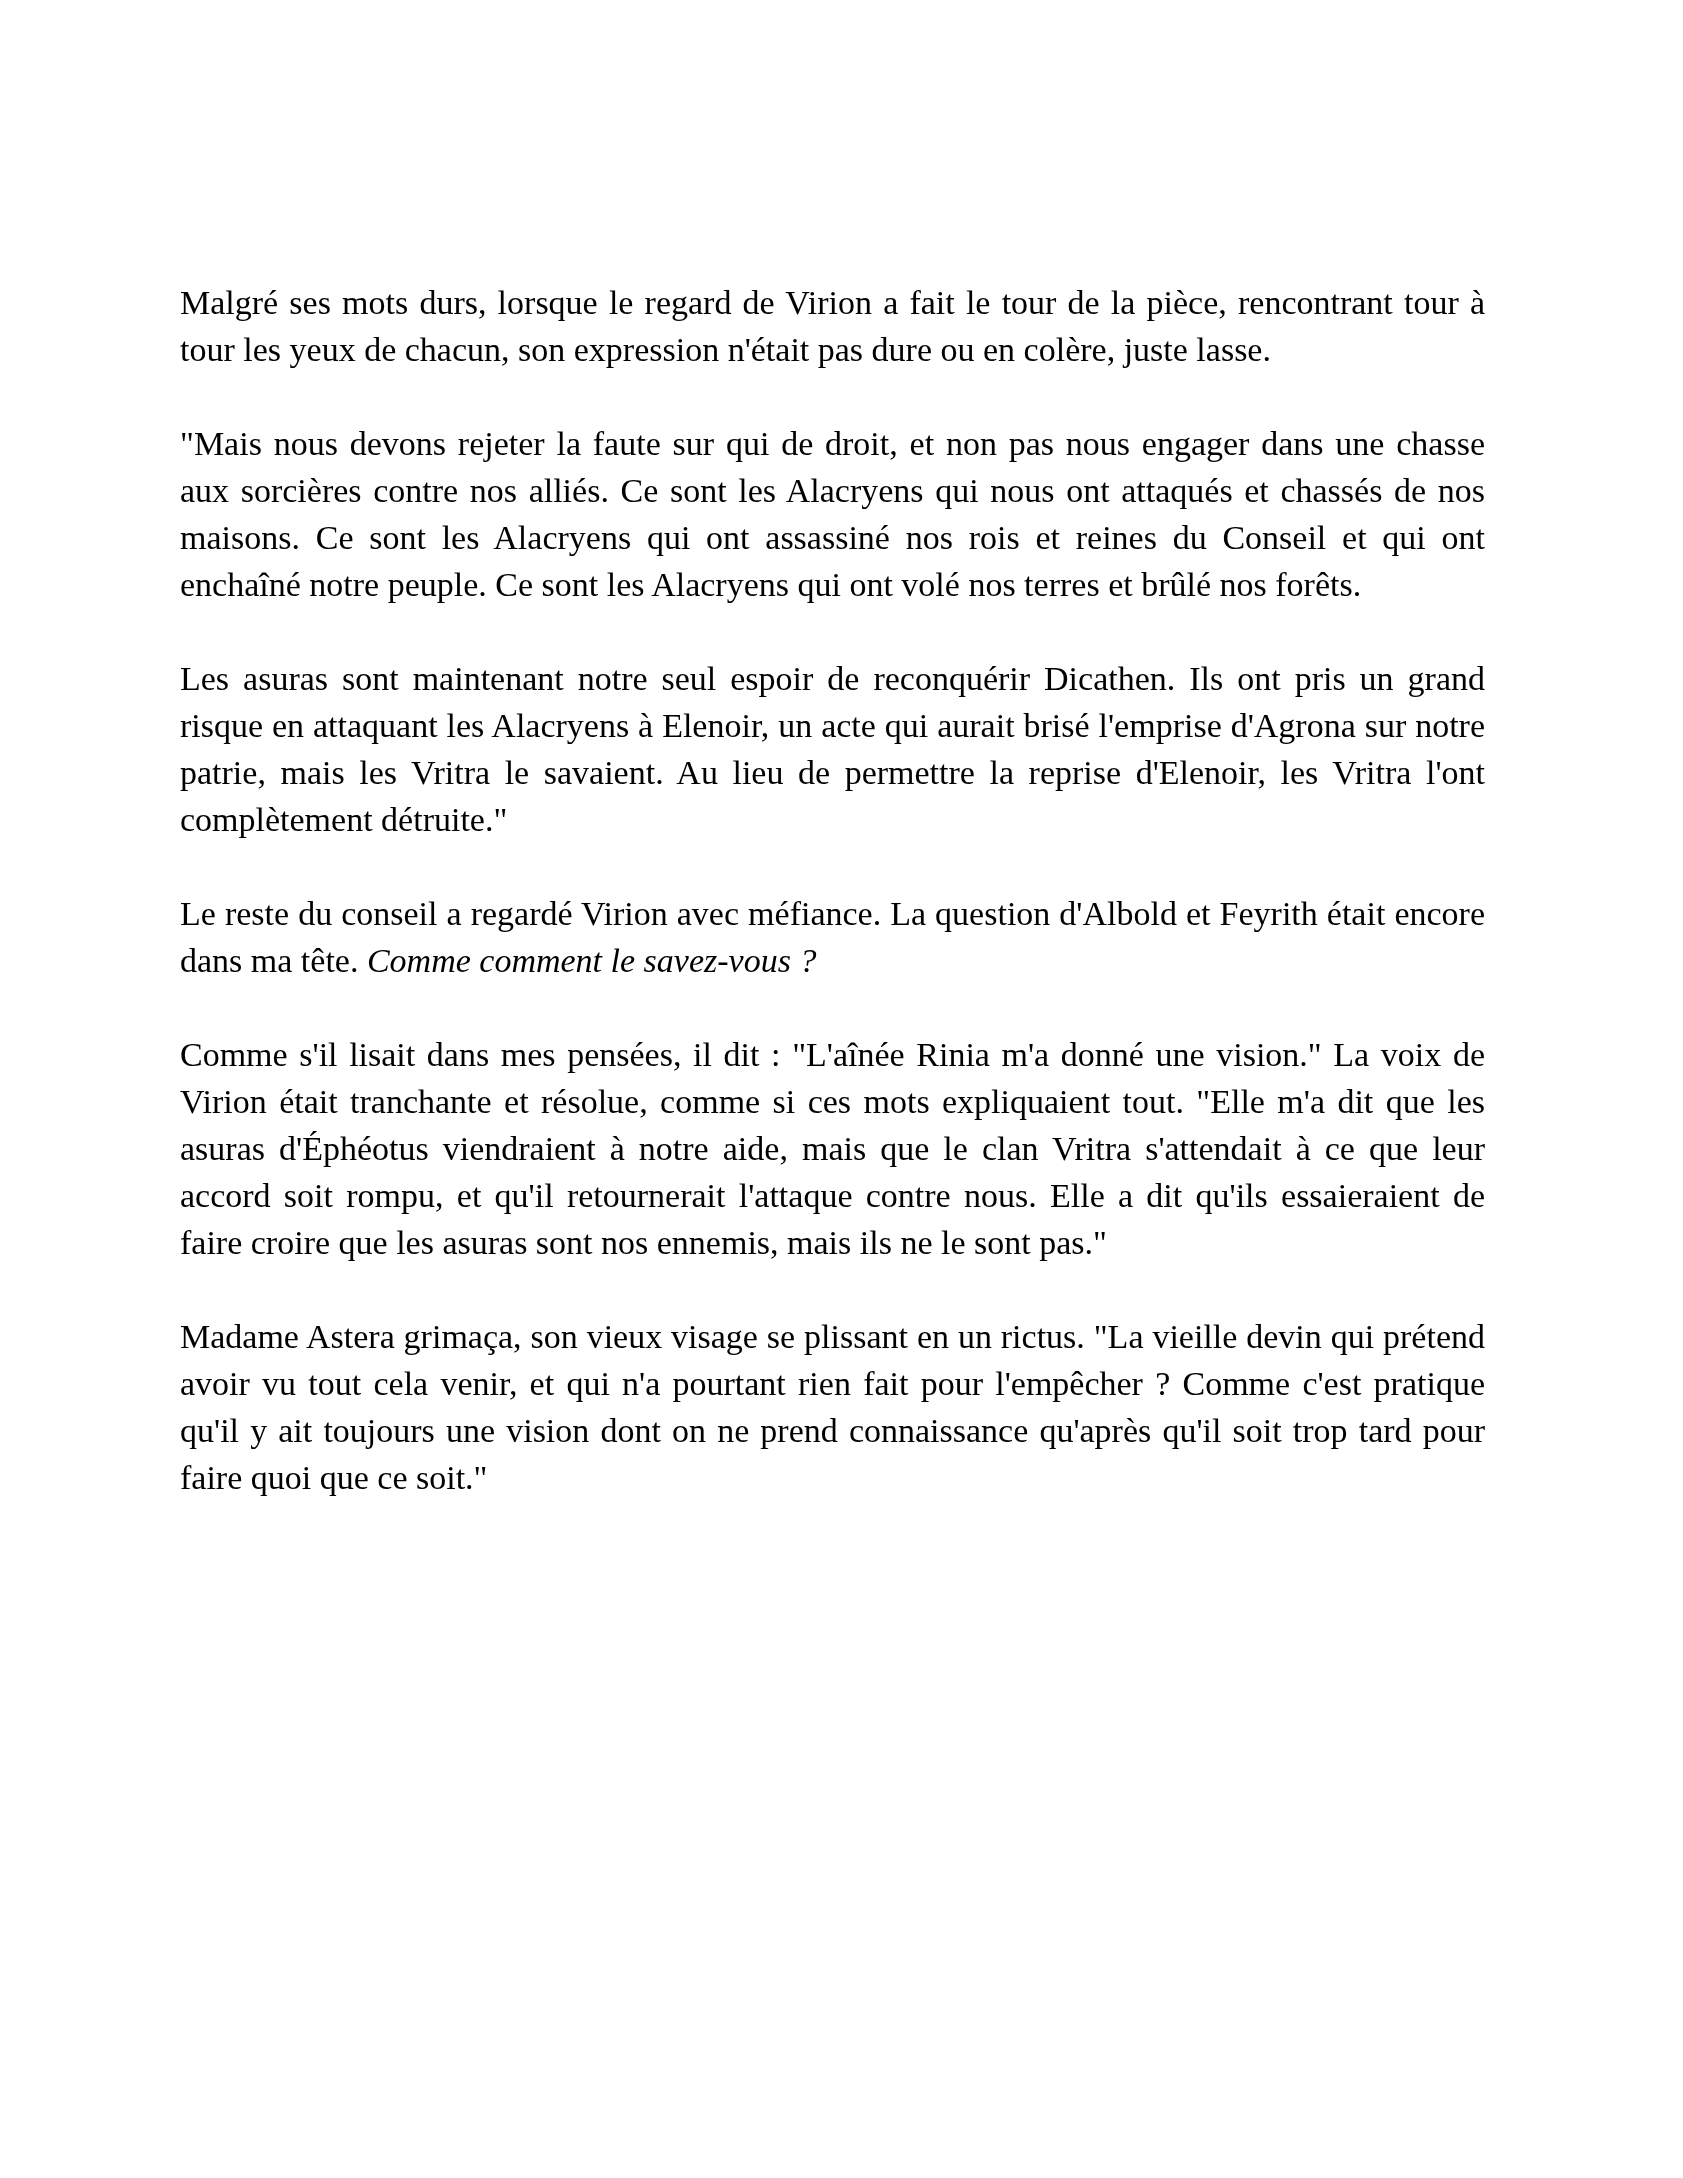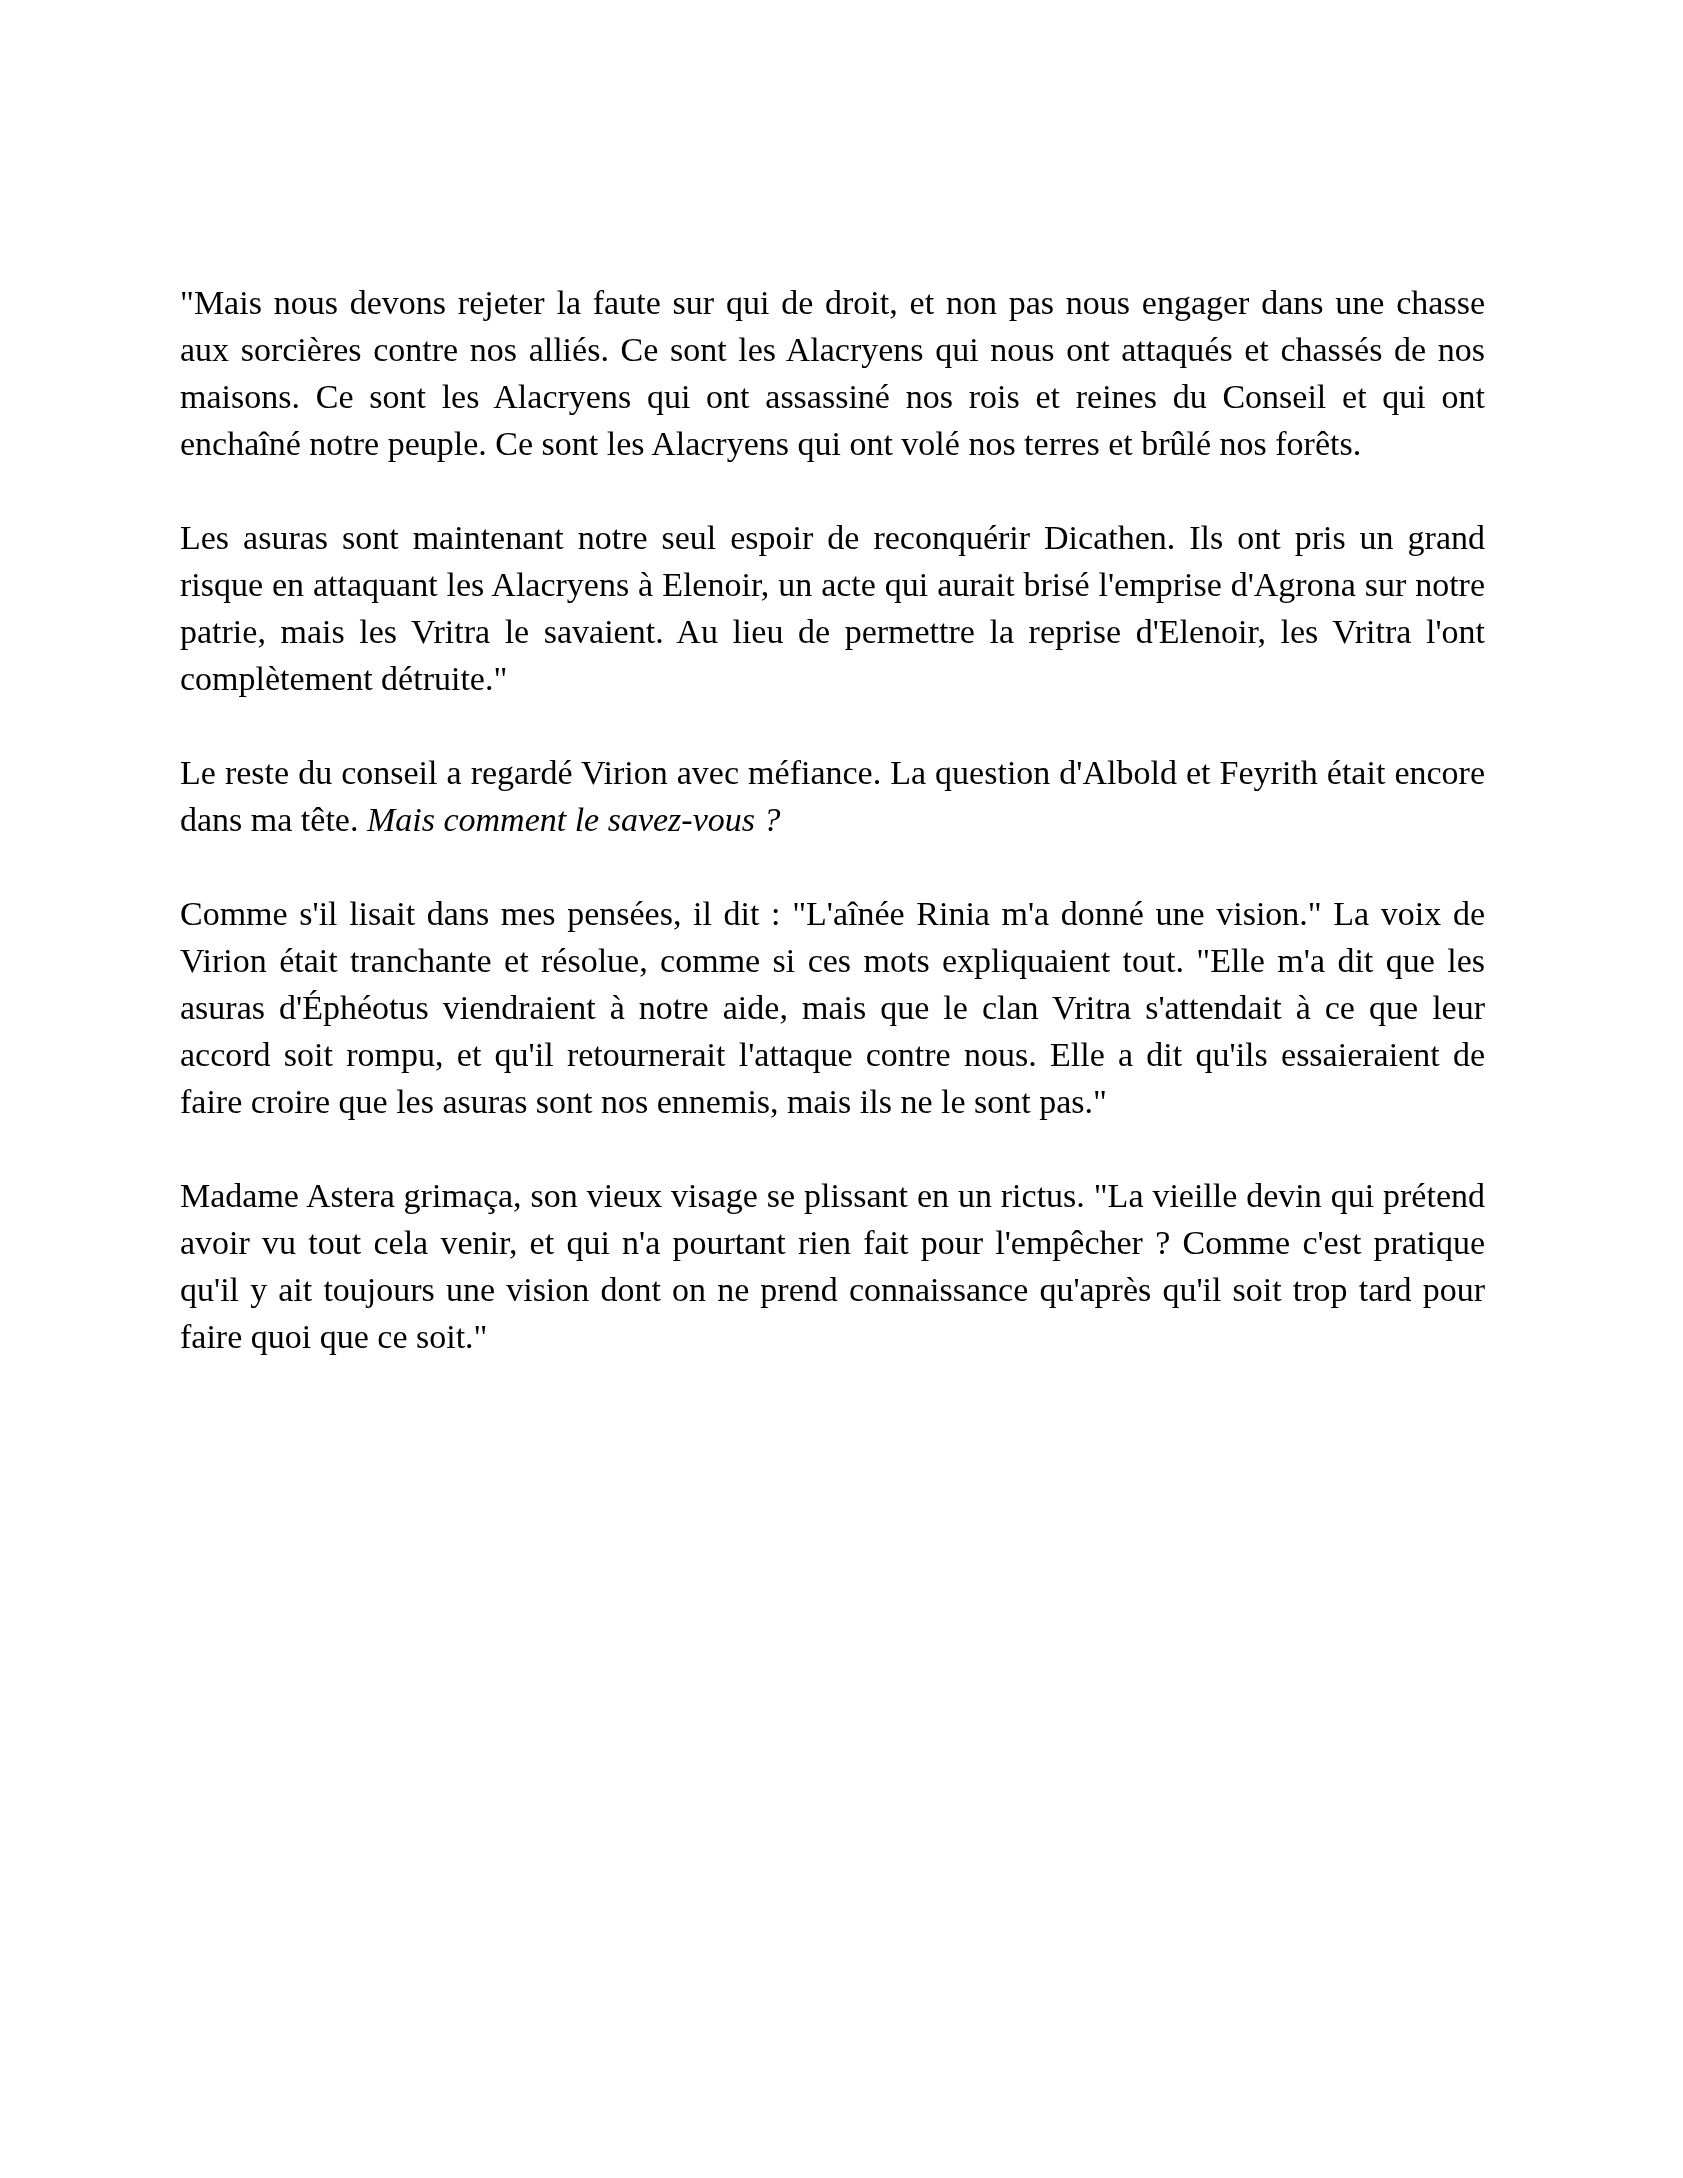--- a/index.html
+++ b/index.html
@@ -30,27 +30,30 @@
     }
     .para .italic {
       font-style: italic;
     }
   </style>
 </head>
 <body>
 
 <div class="page">
   <p class="para">
+    <span>Malgré ses mots durs, lorsque le regard de Virion a fait le tour de la pièce, rencontrant tour à tour les yeux de chacun, son expression n'était pas dure ou en colère, juste lasse.</span>
+  </p>
+  <p class="para">
     <span>"Mais nous devons rejeter la faute sur qui de droit, et non pas nous engager dans une chasse aux sorcières contre nos alliés. Ce sont les Alacryens qui nous ont attaqués et chassés de nos maisons. Ce sont les Alacryens qui ont assassiné nos rois et reines du Conseil et qui ont enchaîné notre peuple. Ce sont les Alacryens qui ont volé nos terres et brûlé nos forêts.</span>
   </p>
   <p class="para">
     <span>Les asuras sont maintenant notre seul espoir de reconquérir Dicathen. Ils ont pris un grand risque en attaquant les Alacryens à Elenoir, un acte qui aurait brisé l'emprise d'Agrona sur notre patrie, mais les Vritra le savaient. Au lieu de permettre la reprise d'Elenoir, les Vritra l'ont complètement détruite."</span>
   </p>
   <p class="para">
-    <span>Le reste du conseil a regardé Virion avec méfiance. La question d'Albold et Feyrith était encore dans ma tête. </span><span class="italic">Mais comment le savez-vous ?</span>
+    <span>Le reste du conseil a regardé Virion avec méfiance. La question d'Albold et Feyrith était encore dans ma tête. </span><span class="italic">Comme comment le savez-vous ?</span>
   </p>
   <p class="para">
     <span>Comme s'il lisait dans mes pensées, il dit : "L'aînée Rinia m'a donné une vision." La voix de Virion était tranchante et résolue, comme si ces mots expliquaient tout. "Elle m'a dit que les asuras d'Éphéotus viendraient à notre aide, mais que le clan Vritra s'attendait à ce que leur accord soit rompu, et qu'il retournerait l'attaque contre nous. Elle a dit qu'ils essaieraient de faire croire que les asuras sont nos ennemis, mais ils ne le sont pas."</span>
   </p>
   <p class="para">
     <span>Madame Astera grimaça, son vieux visage se plissant en un rictus. "La vieille devin qui prétend avoir vu tout cela venir, et qui n'a pourtant rien fait pour l'empêcher ? Comme c'est pratique qu'il y ait toujours une vision dont on ne prend connaissance qu'après qu'il soit trop tard pour faire quoi que ce soit."</span>
   </p>
 </div>
 
 

